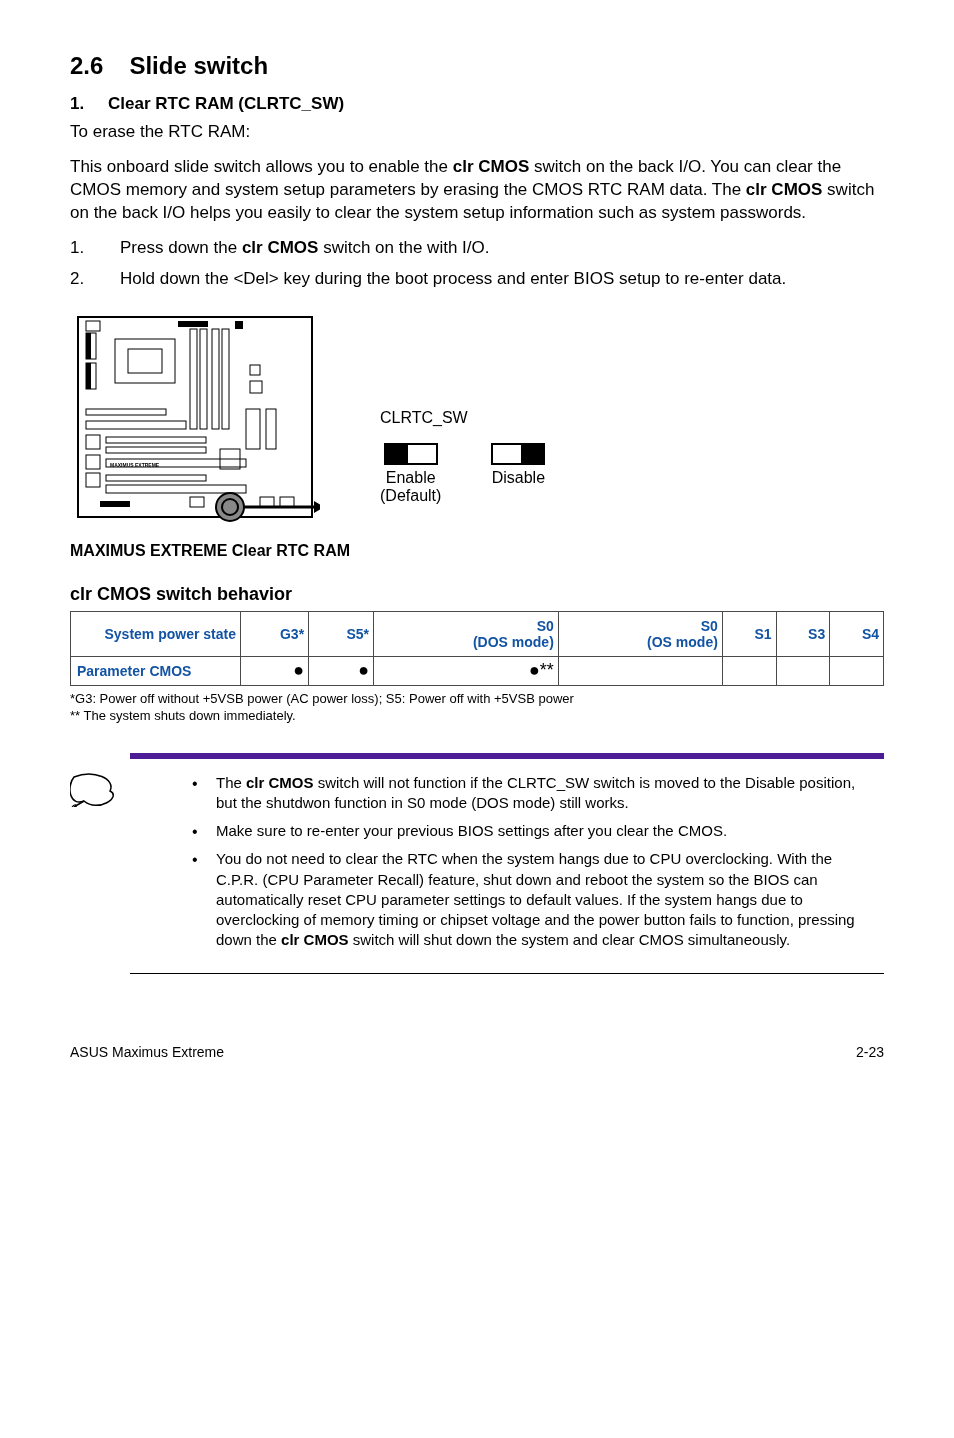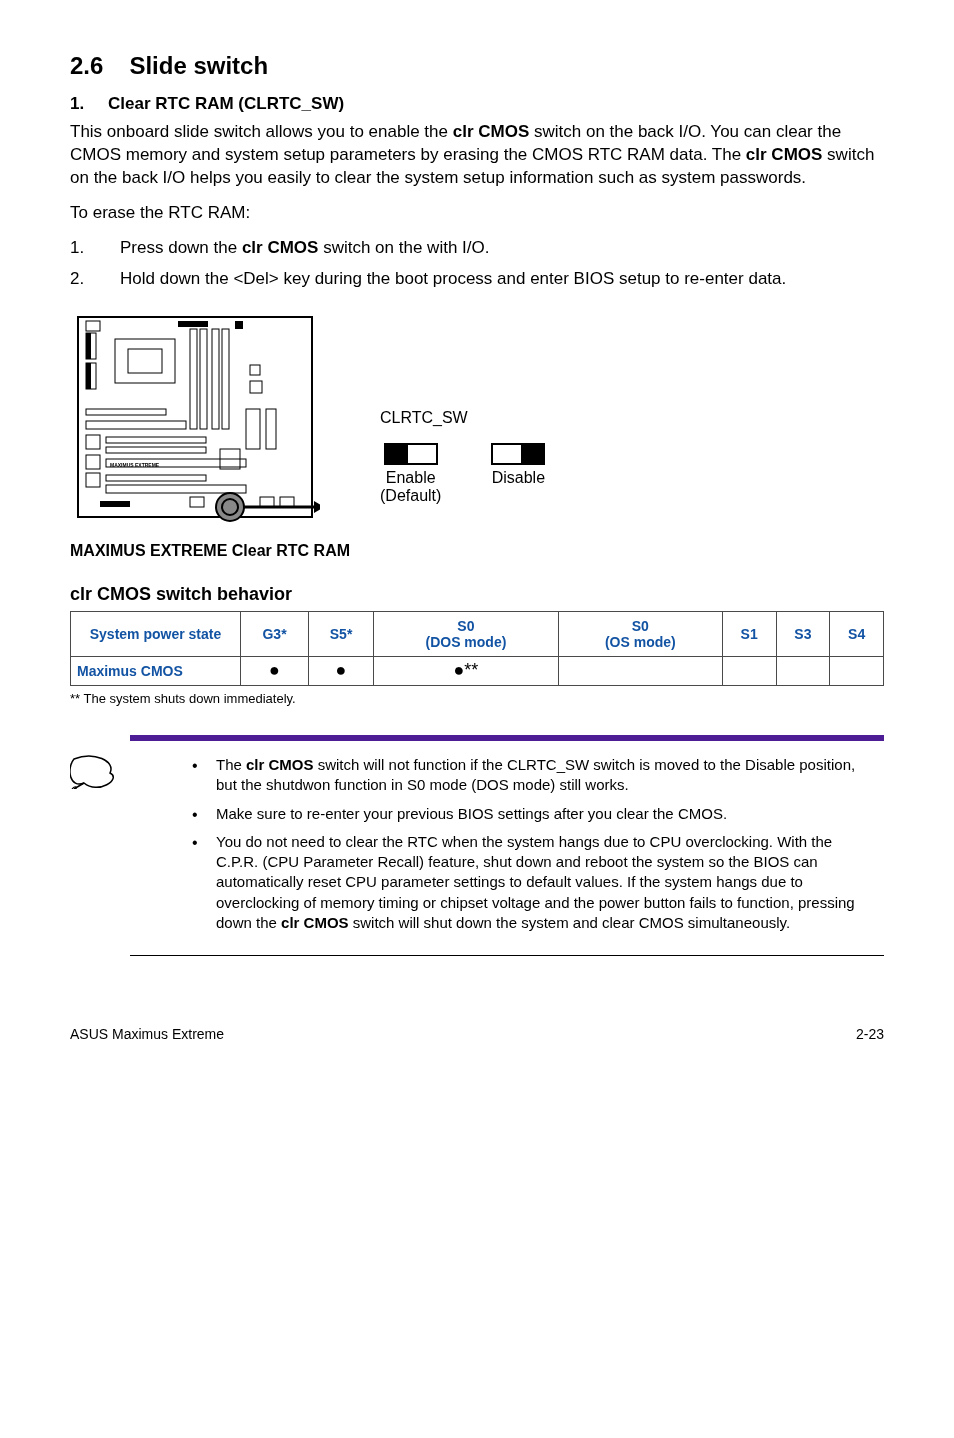--- a/index.html
+++ b/index.html
@@ -100,21 +100,21 @@
   }
   table.behav {
     width: 100%;
     border-collapse: collapse;
     margin-bottom: 4px;
   }
   table.behav th, table.behav td {
     border: 1px solid #4a4a4a;
     padding: 6px 4px;
     font-size: 14px;
-    text-align: center;
+    text-align: right;
     vertical-align: middle;
   }
   table.behav th {
     background: #fff;
     color: #1253a3;
     font-weight: bold;
   }
   table.behav td.label {
     color: #1253a3;
     font-weight: bold;
@@ -175,25 +175,25 @@
 <div class="page">
 
   <h1 class="section-title">
     <span class="num">2.6</span><span>Slide switch</span>
   </h1>
 
   <div class="sub-num-title">
     <span class="num">1.</span><span>Clear RTC RAM (CLRTC_SW)</span>
   </div>
 
+  <p class="body">To erase the RTC RAM:</p>
+
   <p class="body">
     <span>This onboard slide switch allows you to enable the </span><b>clr CMOS</b><span> switch on the back I/O. You can clear the CMOS memory and system setup parameters by erasing the CMOS RTC RAM data. The </span><b>clr CMOS</b><span> switch on the back I/O helps you easily to clear the system setup information such as system passwords.</span>
   </p>
-
-  <p class="body">To erase the RTC RAM:</p>
 
   <ol class="steps">
     <li>
       <span>Press down the </span><b>clr CMOS</b><span> switch on the with I/O.</span>
     </li>
     <li>
       <span>Hold down the &lt;Del&gt; key during the boot process and enter BIOS setup to re-enter data.</span>
     </li>
   </ol>
 
@@ -283,33 +283,34 @@
       <th>S5*</th>
       <th style="white-space:pre-line;">S0
 (DOS mode)</th>
       <th style="white-space:pre-line;">S0
 (OS mode)</th>
       <th>S1</th>
       <th>S3</th>
       <th>S4</th>
     </tr>
     <tr>
-      <td class="label">Maximus CMOS</td>
+      <td class="label">Parameter CMOS</td>
       <td><span class="dot">●</span></td>
       <td><span class="dot">●</span></td>
       <td><span class="dot">●**</span></td>
       <td></td>
       <td></td>
       <td></td>
       <td></td>
     </tr>
   </tbody>
     </table>
 
   <div class="footnotes">
+    <div>*G3: Power off without +5VSB power (AC power loss); S5: Power off with +5VSB power</div>
     <div>** The system shuts down immediately.</div>
   </div>
 
   <div class="note-box">
     <div class="icon">
       <svg viewBox="0 0 46 34">
         <path d="M4 4 C 24 -4, 46 6, 40 18 C 52 24, 28 40, 14 28 C 0 34, -4 14, 4 4 Z" fill="none" stroke="#000" stroke-width="1.5"></path>
         <path d="M14 28 L4 34" stroke="#000" stroke-width="1.5" fill="none"></path>
         <path d="M2 34 C 6 30, 8 32, 4 36" fill="none" stroke="#000" stroke-width="1.2"></path>
       </svg>

